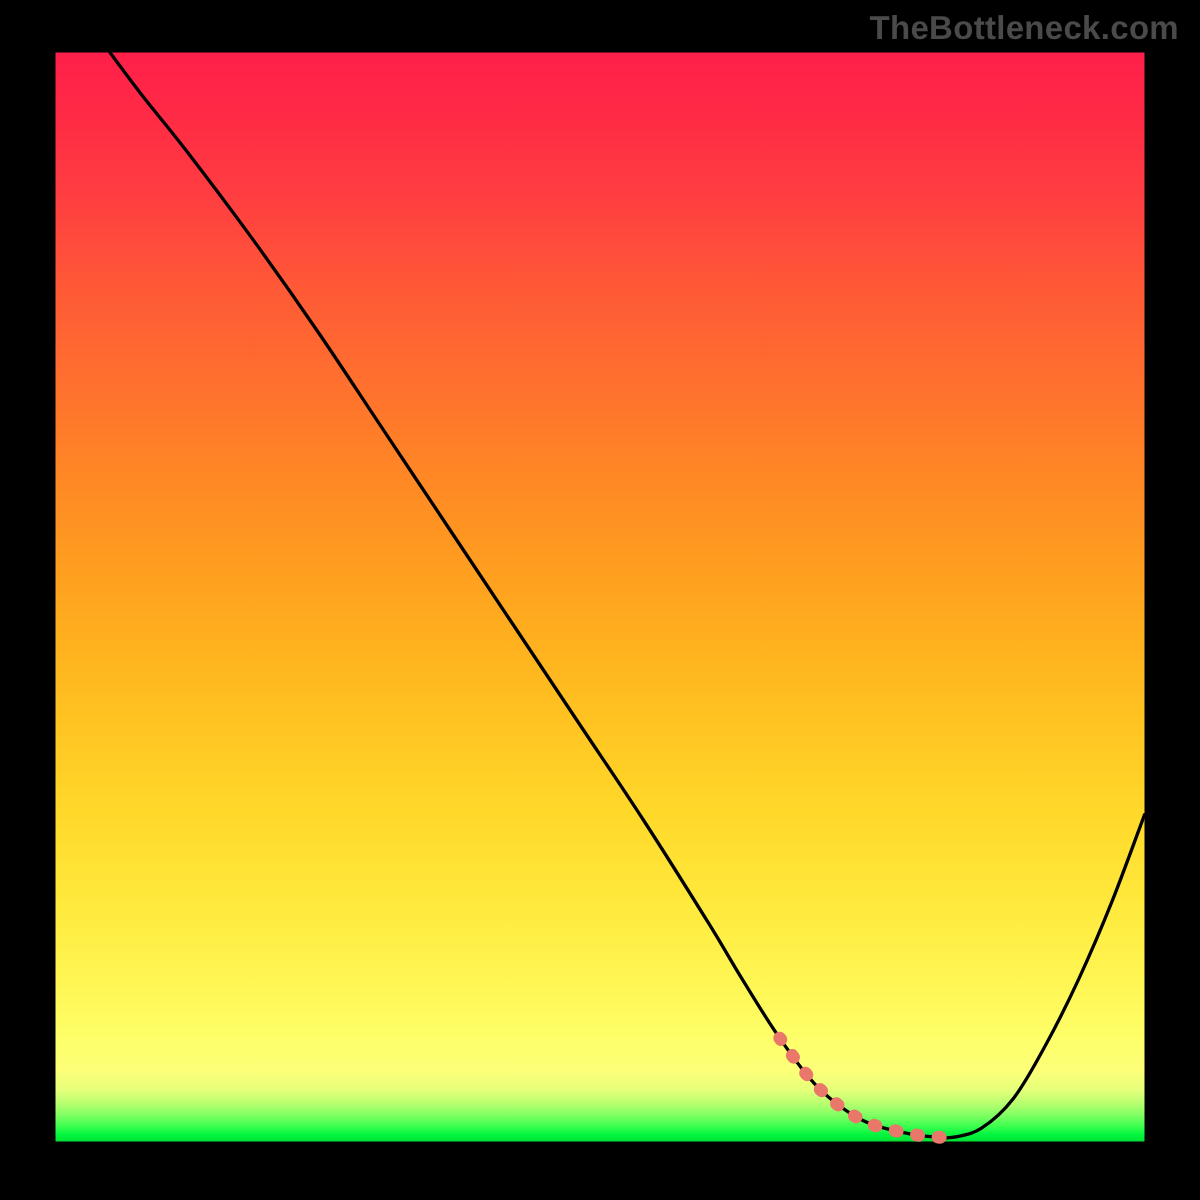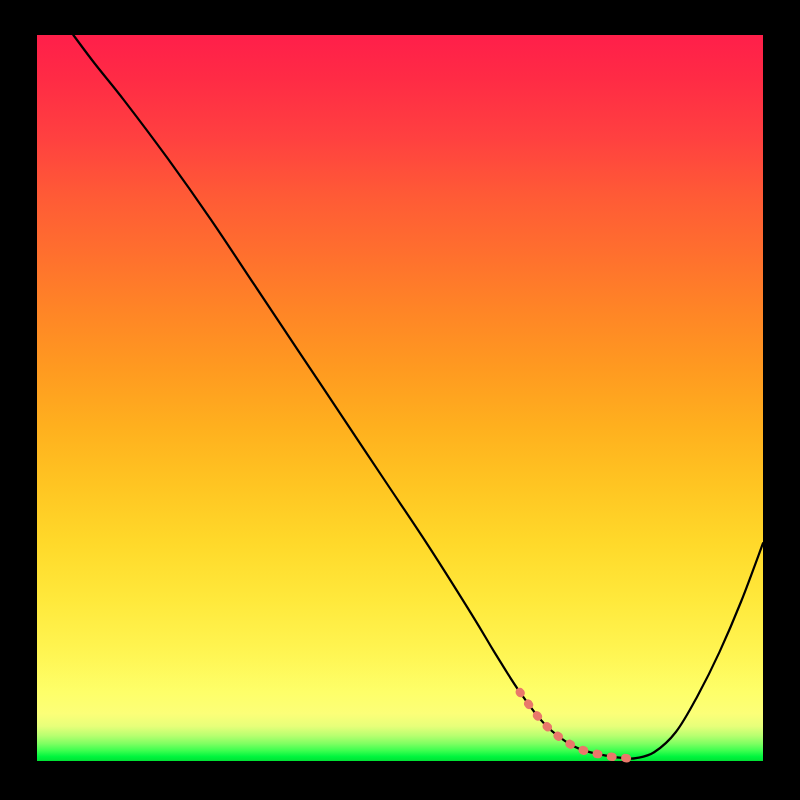--- a/index.html
+++ b/index.html
@@ -72,20 +72,21 @@
     stroke: #e9786a;
     stroke-width: 8.5;
     stroke-linecap: round;
     stroke-dasharray: 1.5 13;
   }
 </style>
 </head>
 <body>
 <div class="container">
 
+  <div class="watermark">TheBottleneck.com</div>
 
   <div class="plot-area">
     <svg class="curve" viewBox="0 0 726 726" preserveAspectRatio="none">
 
       <path id="main-curve" class="curve-path" d="M 36.30 0.00 C 40.22 5.23, 48.93 17.28, 58.08 29.04 C 67.23 40.80, 74.05 48.35, 87.12 65.34 C 100.19 82.33, 115.00 101.86, 130.68 123.42 C 146.36 144.98, 158.56 162.26, 174.24 185.13 C 189.92 208.00, 202.12 226.95, 217.80 250.47 C 233.48 273.99, 245.68 292.29, 261.36 315.81 C 277.04 339.33, 289.24 357.63, 304.92 381.15 C 320.60 404.67, 332.80 422.97, 348.48 446.49 C 364.16 470.01, 376.36 487.65, 392.04 511.83 C 407.72 536.01, 423.84 561.85, 435.60 580.80 C 447.36 599.75, 448.89 603.38, 457.38 617.10 C 465.87 630.82, 473.64 643.96, 482.79 657.03 C 491.94 670.10, 498.40 679.90, 508.20 689.70 C 518.00 699.50, 526.79 705.99, 537.24 711.48 C 547.69 716.97, 557.13 718.10, 566.28 720.19 C 575.43 722.28, 582.18 722.57, 588.06 723.10 C 593.94 723.62, 593.72 724.14, 598.95 723.10 C 604.18 722.05, 609.91 721.99, 617.10 717.29 C 624.29 712.58, 631.04 707.15, 638.88 696.96 C 646.72 686.77, 652.82 675.03, 660.66 660.66 C 668.50 646.29, 674.60 634.09, 682.44 617.10 C 690.28 600.11, 696.38 585.88, 704.22 566.28 C 712.06 546.68, 722.08 518.65, 726.00 508.20"></path>
 
       <path id="dots-curve" class="dots-path" d="M 482.79 657.03 C 487.36 662.91, 498.40 679.90, 508.20 689.70 C 518.00 699.50, 526.79 705.99, 537.24 711.48 C 547.69 716.97, 557.13 718.10, 566.28 720.19 C 575.43 722.28, 582.18 722.57, 588.06 723.10 C 593.94 723.62, 596.99 723.10, 598.95 723.10"></path>
     </svg>
   </div>
 

